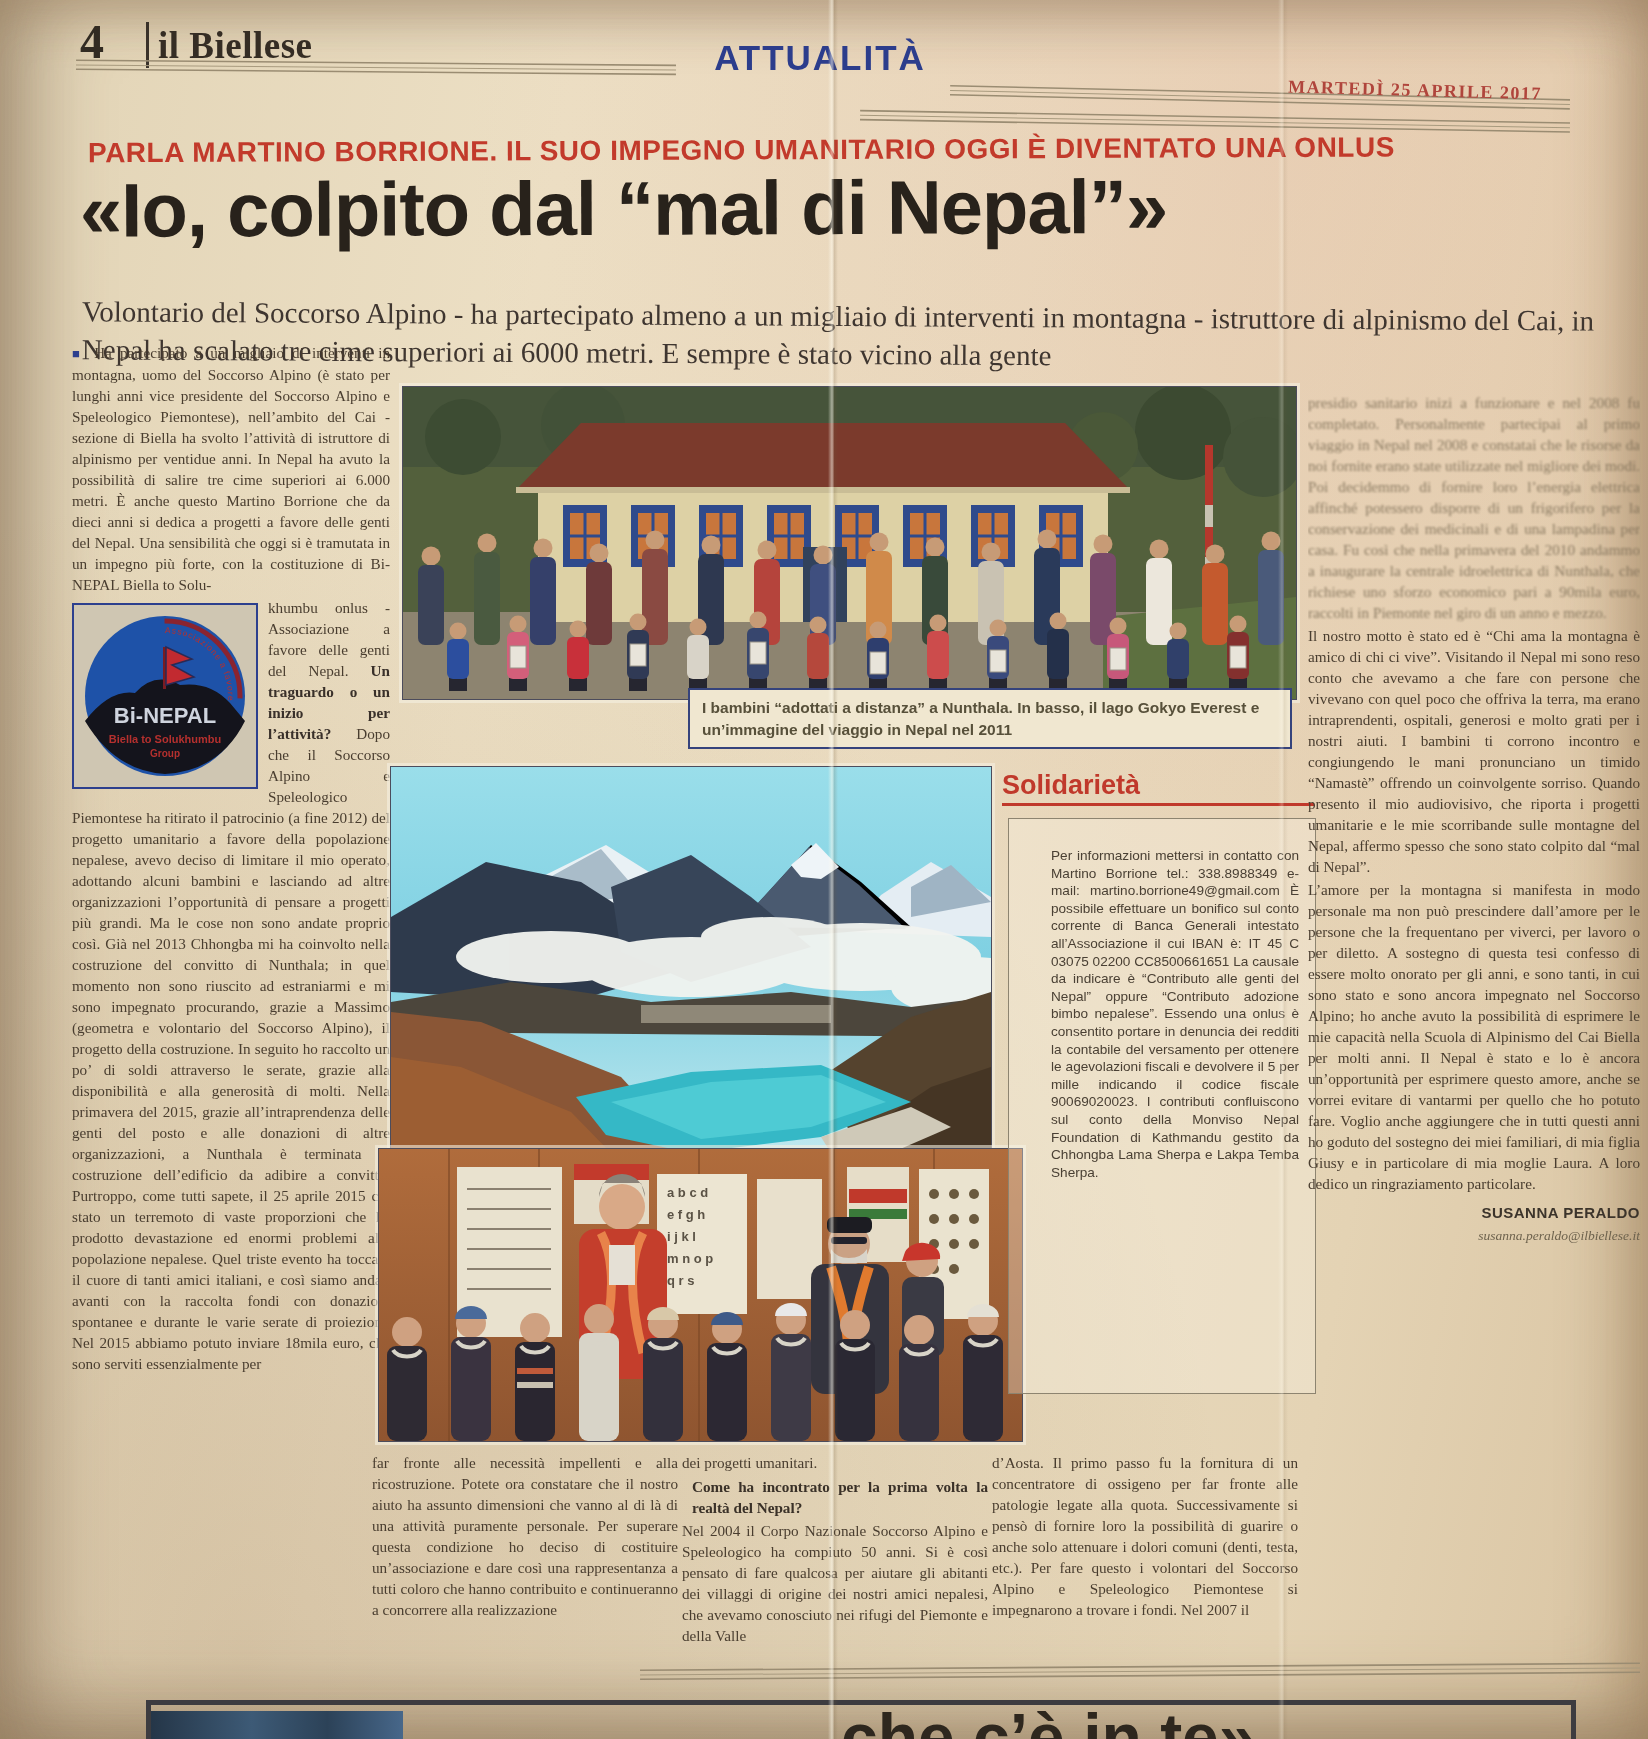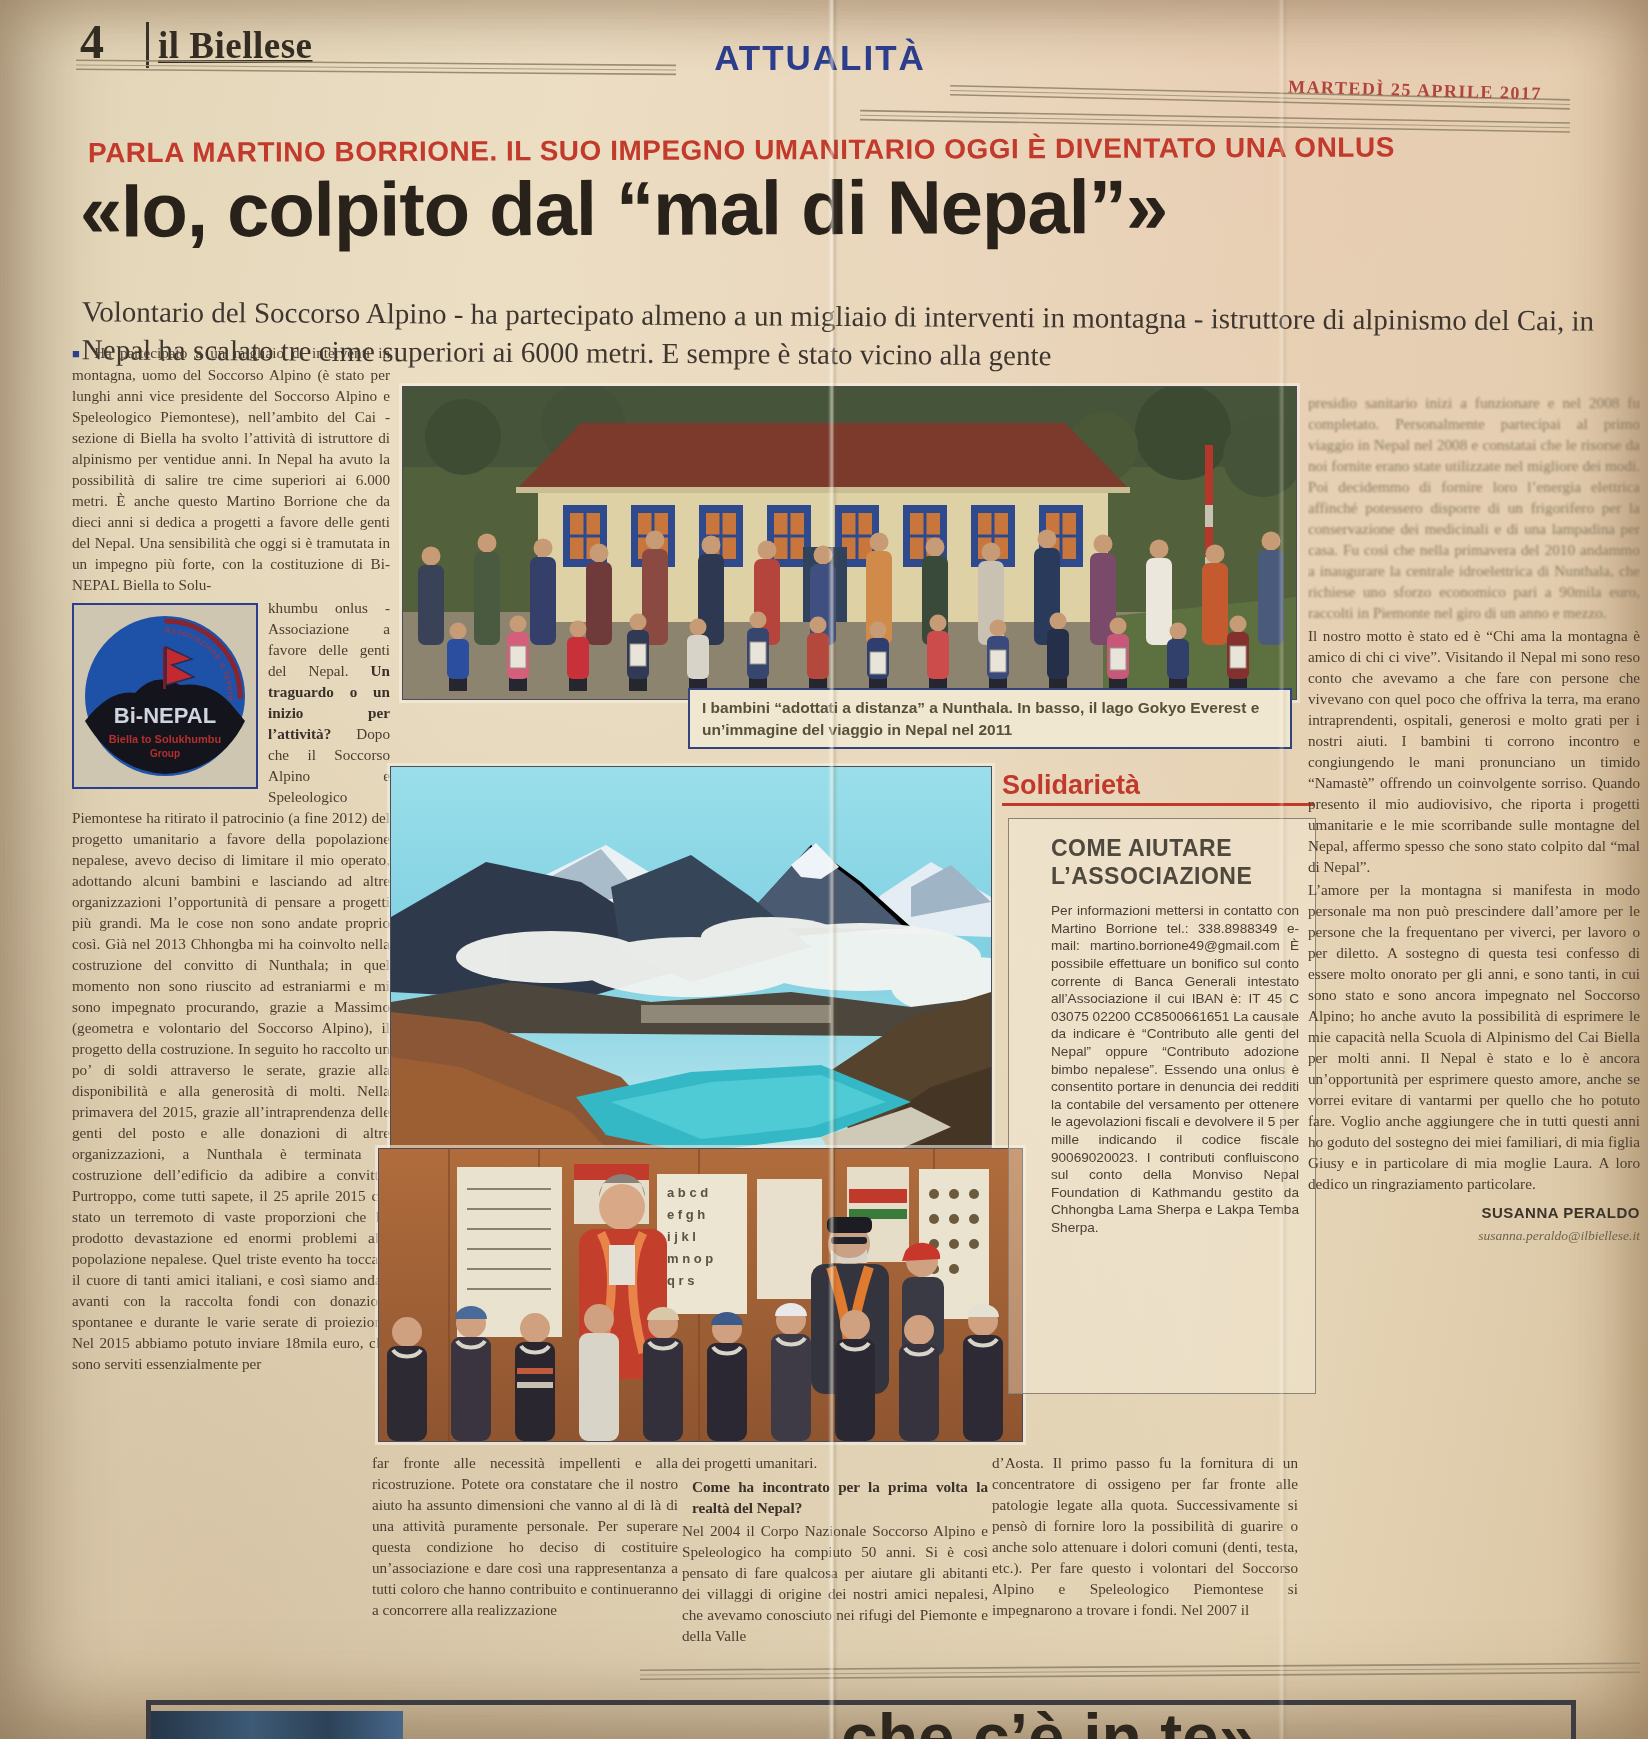--- a/index.html
+++ b/index.html
@@ -9,21 +9,21 @@
       radial-gradient(ellipse at 15% 95%, rgba(150,115,75,.25), transparent 50%),
       linear-gradient(100deg,#e2d4b6 0%, #ecdfc4 30%, #e9dcc0 55%, #e4d3b4 80%, #d9c4a2 100%);
     box-shadow: inset 45px 0 70px rgba(95,70,45,.28), inset -35px 0 60px rgba(130,95,60,.22),
                 inset 0 -45px 70px rgba(110,85,55,.28), inset 0 25px 45px rgba(150,115,85,.18);
     font-family:"Liberation Serif", serif; color:#473c30;}
   .crease{position:absolute;top:0;bottom:0;width:10px;pointer-events:none;
     background:linear-gradient(90deg,transparent,rgba(255,252,240,.55) 40%,rgba(110,90,60,.18) 65%,transparent);}
   
   .pagenum{position:absolute;left:80px;top:14px;font-size:48px;font-weight:bold;color:#322b22;}
   .mast-sep{position:absolute;left:146px;top:22px;width:3px;height:46px;background:#3a322a;}
-  .masthead{position:absolute;left:158px;top:24px;font-size:37px;font-weight:bold;color:#352d24;letter-spacing:.5px;text-decoration:underline;}
+  .masthead{position:absolute;left:158px;top:24px;font-size:37px;font-weight:bold;color:#352d24;letter-spacing:.5px;}
   .rule3{position:absolute;pointer-events:none;height:11px;
     background:
       linear-gradient(#9a8c72,#9a8c72) 0 0/100% 1.6px no-repeat,
       linear-gradient(#a89a7e,#a89a7e) 0 4.5px/100% 1.4px no-repeat,
       linear-gradient(#9a8c72,#9a8c72) 0 9px/100% 1.6px no-repeat;}
   .section{position:absolute;left:820px;top:38px;transform:translateX(-50%);
     font-family:"Liberation Sans",sans-serif;font-size:35px;font-weight:bold;color:#2c3d8c;letter-spacing:2px;}
   .dateline{position:absolute;left:1288px;top:80px;font-size:18px;color:#b0453c;letter-spacing:1.5px;transform:rotate(1.6deg);font-weight:bold;}
   
   .kicker{position:absolute;left:88px;top:134px;width:1480px;font-family:"Liberation Sans",sans-serif;
@@ -418,23 +418,20 @@
           <circle cx="604" cy="172" r="15" fill="#cfa181"></circle>
           <path d="M588,168 a16,13 0 0 1 32,0 Z" fill="#e4e0d4"></path>
           <rect x="584" y="186" width="40" height="106" rx="9" fill="#2e2a35"></rect>
           <path d="M590,190 a15,10 0 0 0 28,0" stroke="#d8d4c8" stroke-width="4" fill="none"></path>
         </g>
     </svg>
   </figure>
 
   <div class="sol-label">Solidarietà</div>
   <aside class="sol-box">
-    <div class="sol-title">
-      <span>COME AIUTARE</span><br><span>L’ASSOCIAZIONE</span>
-    </div>
     <div class="sol-body">Per informazioni mettersi in contatto con Martino Borrione tel.: 338.8988349 e-mail: martino.borrione49@gmail.com È possibile effettuare un bonifico sul conto corrente di Banca Generali intestato all’Associazione il cui IBAN è: IT 45 C 03075 02200 CC8500661651 La causale da indicare è “Contributo alle genti del Nepal” oppure “Contributo adozione bimbo nepalese”. Essendo una onlus è consentito portare in denuncia dei redditi la contabile del versamento per ottenere le agevolazioni fiscali e devolvere il 5 per mille indicando il codice fiscale 90069020023. I contributi confluiscono sul conto della Monviso Nepal Foundation di Kathmandu gestito da Chhongba Lama Sherpa e Lakpa Temba Sherpa.</div>
   </aside>
 
   <div class="col colR">
     <p class="faded">presidio sanitario inizi a funzionare e nel 2008 fu completato. Personalmente partecipai al primo viaggio in Nepal nel 2008 e constatai che le risorse da noi fornite erano state utilizzate nel migliore dei modi. Poi decidemmo di fornire loro l’energia elettrica affinché potessero disporre di un frigorifero per la conservazione dei medicinali e di una lampadina per casa. Fu così che nella primavera del 2010 andammo a inaugurare la centrale idroelettrica di Nunthala, che richiese uno sforzo economico pari a 90mila euro, raccolti in Piemonte nel giro di un anno e mezzo.</p>
     <p>Il nostro motto è stato ed è “Chi ama la montagna è amico di chi ci vive”. Visitando il Nepal mi sono reso conto che avevamo a che fare con persone che vivevano con quel poco che offriva la terra, ma erano intraprendenti, ospitali, generosi e molto grati per i nostri aiuti. I bambini ti corrono incontro e congiungendo le mani pronunciano un timido “Namastè” offrendo un coinvolgente sorriso. Quando presento il mio audiovisivo, che riporta i progetti umanitarie e le mie scorribande sulle montagne del Nepal, affermo spesso che sono stato colpito dal “mal di Nepal”.</p>
     <p>L’amore per la montagna si manifesta in modo personale ma non può prescindere dall’amore per le persone che la frequentano per viverci, per lavoro o per diletto. A sostegno di questa tesi confesso di essere molto onorato per gli anni, e sono tanti, in cui sono stato e sono ancora impegnato nel Soccorso Alpino; ho anche avuto la possibilità di esprimere le mie capacità nella Scuola di Alpinismo del Cai Biella per molti anni. Il Nepal è stato e lo è ancora un’opportunità per esprimere questo amore, anche se vorrei evitare di vantarmi per quello che ho potuto fare. Voglio anche aggiungere che in tutti questi anni ho goduto del sostegno dei miei familiari, di mia figlia Giusy e in particolare di mia moglie Laura. A loro dedico un ringraziamento particolare.</p>
     <p class="byline">SUSANNA PERALDO</p>
     <p class="byline-mail">susanna.peraldo@ilbiellese.it</p>
   </div>

